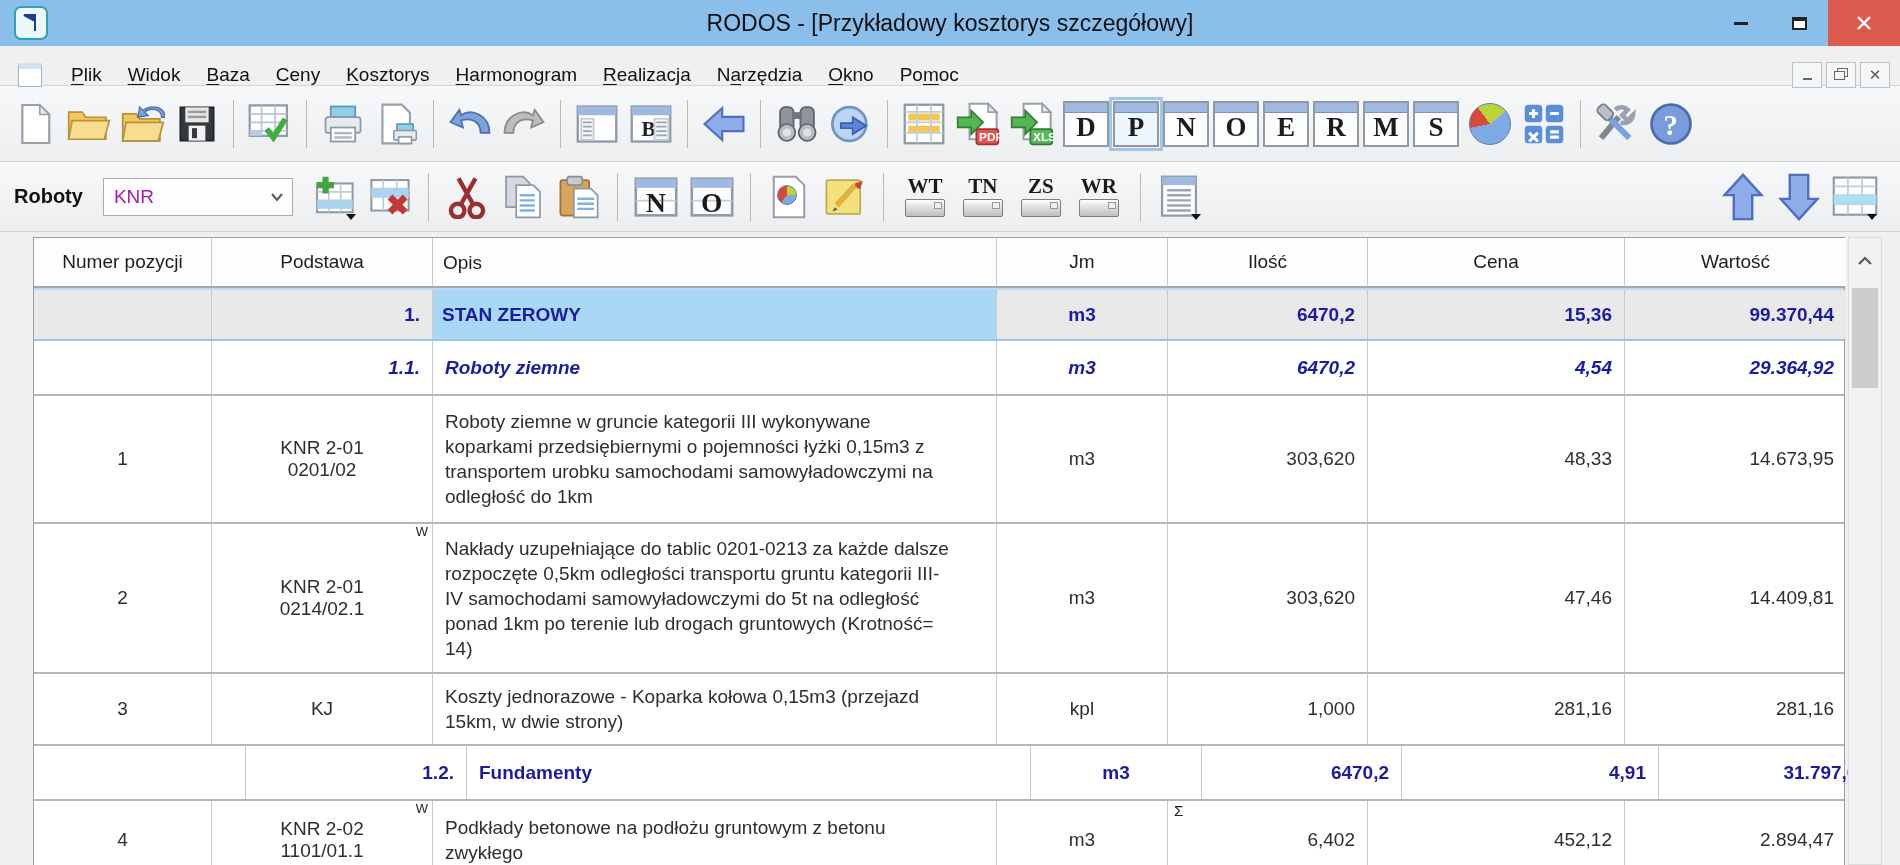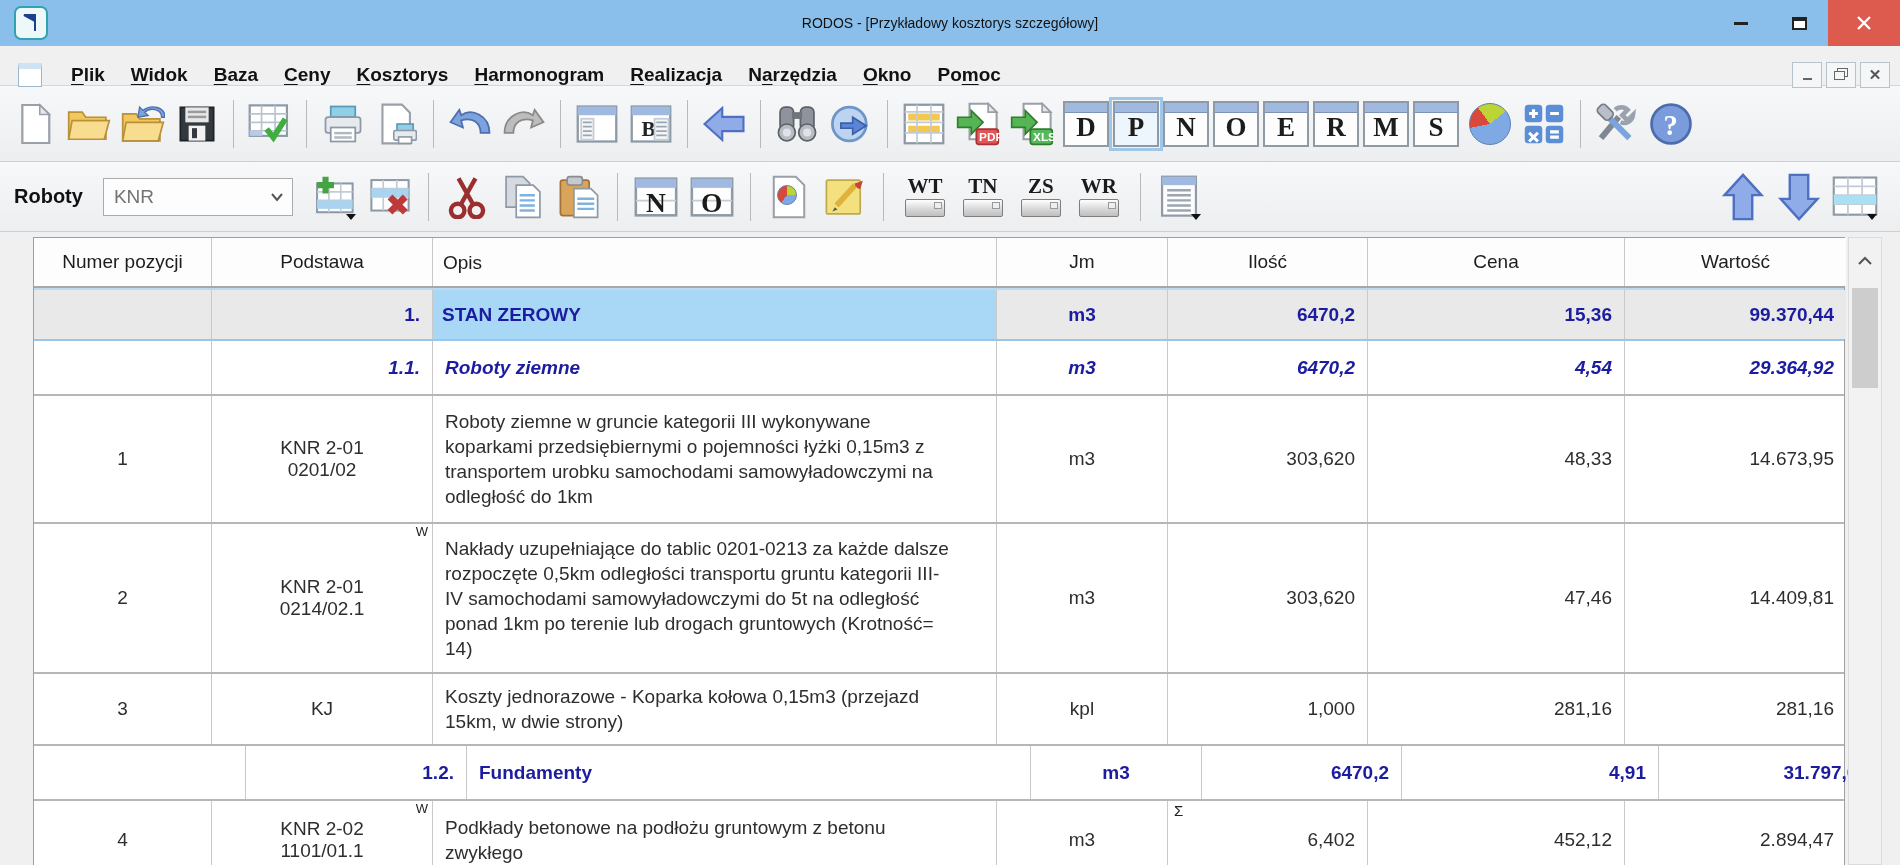--- a/index.html
+++ b/index.html
@@ -4,30 +4,30 @@
 <style>
   * { margin:0; padding:0; box-sizing:border-box; }
   html,body { width:1900px; height:865px; overflow:hidden; }
   body { font-family:"Liberation Sans", sans-serif; background:#8abfec; }
   .window { width:1900px; height:865px; display:flex; flex-direction:column; background:#8abfec; }
 
   
   .titlebar { height:46px; display:flex; align-items:center; position:relative; background:#8abfec; flex:0 0 auto; }
   .app-icon { width:34px; height:34px; margin-left:14px; border-radius:7px; background:#eef8f8; border:2px solid #2fa3ae; display:flex; align-items:center; justify-content:center; }
   .app-icon svg { display:block; }
-  .title-text { position:absolute; left:0; right:0; text-align:center; font-size:14px; color:#111; }
+  .title-text { position:absolute; left:0; right:0; text-align:center; font-size:23px; color:#111; }
   .win-controls { position:absolute; right:0; top:0; height:46px; display:flex; align-items:stretch; }
   .wc { width:58px; display:flex; align-items:center; justify-content:center; cursor:default; }
   .wc-min span { display:block; width:14px; height:3px; background:#222; }
   .wc-max span { display:block; width:15px; height:13px; border:2px solid #222; border-top-width:4px; background:#fff; }
   .wc-close { width:72px; background:#dd5a4e; }
   .wc-close svg { display:block; }
 
   
-  .menubar { height:40px; background:#f0f0f0; border-bottom:1px solid #d6d6d6; display:flex; align-items:center; padding:18px 8px 0 18px; position:relative; flex:0 0 auto;font-weight:bold; }
+  .menubar { height:40px; background:#f0f0f0; border-bottom:1px solid #d6d6d6; display:flex; align-items:center; padding:18px 8px 0 18px; position:relative; flex:0 0 auto; }
   .mdi-doc { width:24px; height:24px; border:1px solid #9db6c8; background:#fff; border-top:6px solid #cfe3f2; margin-right:16px; }
   .menu-item { padding:4px 13px; font-size:19px; color:#111; cursor:default; }
   .menu-item u { text-underline-offset:3px; }
   .mdi-controls { position:absolute; right:10px; display:flex; gap:4px; }
   .mdi-btn { width:30px; height:26px; border:1px solid #b8c4cc; background:#f4f6f7; display:flex; align-items:center; justify-content:center; font-size:13px; color:#555; }
   .mdi-btn .dash { width:9px; height:2px; background:#666; margin-top:8px; }
   .mdi-btn .rest { width:11px; height:9px; border:1px solid #666; box-shadow:3px -3px 0 -1px #f4f6f7, 3px -3px 0 0 #666; margin:2px 3px 0 0; }
   .mdi-btn .xx { font-size:15px; line-height:1; color:#555; }
 
   
@@ -44,21 +44,21 @@
   .win-btn.selected { outline:3px solid #9ec7ea; outline-offset:1px; background:#eef6fd; }
 
   
   .tag-btn { width:56px; height:54px; display:flex; flex-direction:column; align-items:center; justify-content:center; gap:2px; }
   .tag-txt { font-family:"Liberation Serif", serif; font-weight:bold; font-size:21px; color:#1a1a1a; line-height:1; }
   .tag-panel { width:40px; height:18px; background:linear-gradient(#ffffff,#d9d9d9 55%,#bfbfbf); border:1px solid #7e7e7e; border-radius:2px; position:relative; }
   .tag-panel::after { content:""; position:absolute; right:2px; top:2px; width:6px; height:5px; background:#eee; border:1px solid #999; }
 
   
   .pos-label { font-size:20px; font-weight:bold; color:#111; margin-right:14px; }
-  .combo { width:190px; height:38px; border:1px solid #ababab; background:#fdfdfd; display:flex; align-items:center; padding:16px 10px; font-size:19px; color:#737373; position:relative; margin-right:10px;text-align:center; }
+  .combo { width:190px; height:38px; border:1px solid #ababab; background:#fdfdfd; display:flex; align-items:center; padding:16px 10px; font-size:19px; color:#a21caf; position:relative; margin-right:10px;text-align:center; }
   .combo .chev { position:absolute; right:8px; top:13px; }
 
   .dd-tri { position:absolute; right:3px; bottom:5px; width:0; height:0; border-left:5px solid transparent; border-right:5px solid transparent; border-top:6px solid #111; }
 
   .spacer { flex:1 1 auto; }
 
   
   .content { flex:1 1 auto; background:#f0f0f0; position:relative; padding:5px 0 0 33px; overflow:hidden; }
   .grid { width:1812px; border:1px solid #9f9f9f; background:#fff; font-size:19px; color:#2e2e2e; }
   .trow { display:grid; grid-template-columns:178px 221px 564px 171px 200px 257px 221px; border-bottom:2px solid #b6b6b6; background:#fff; }

